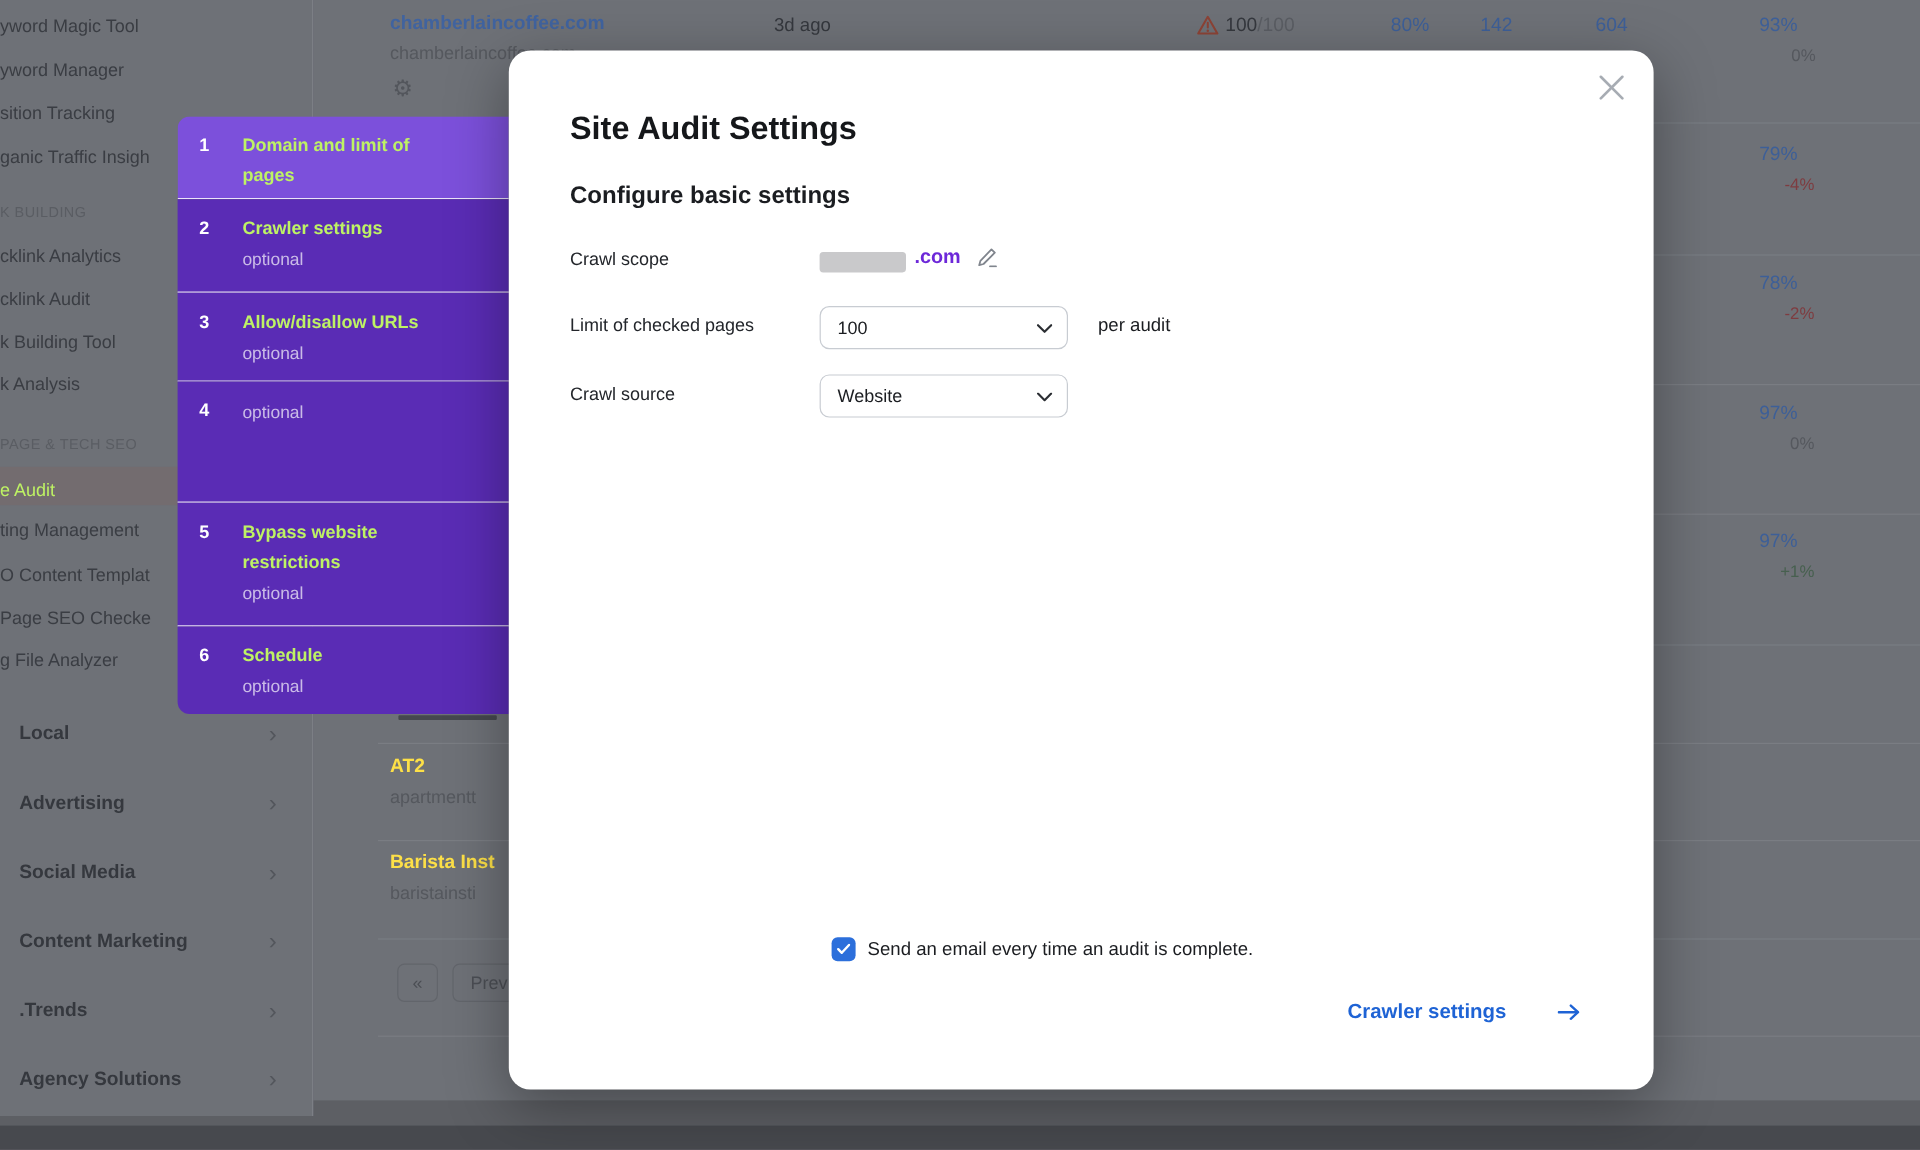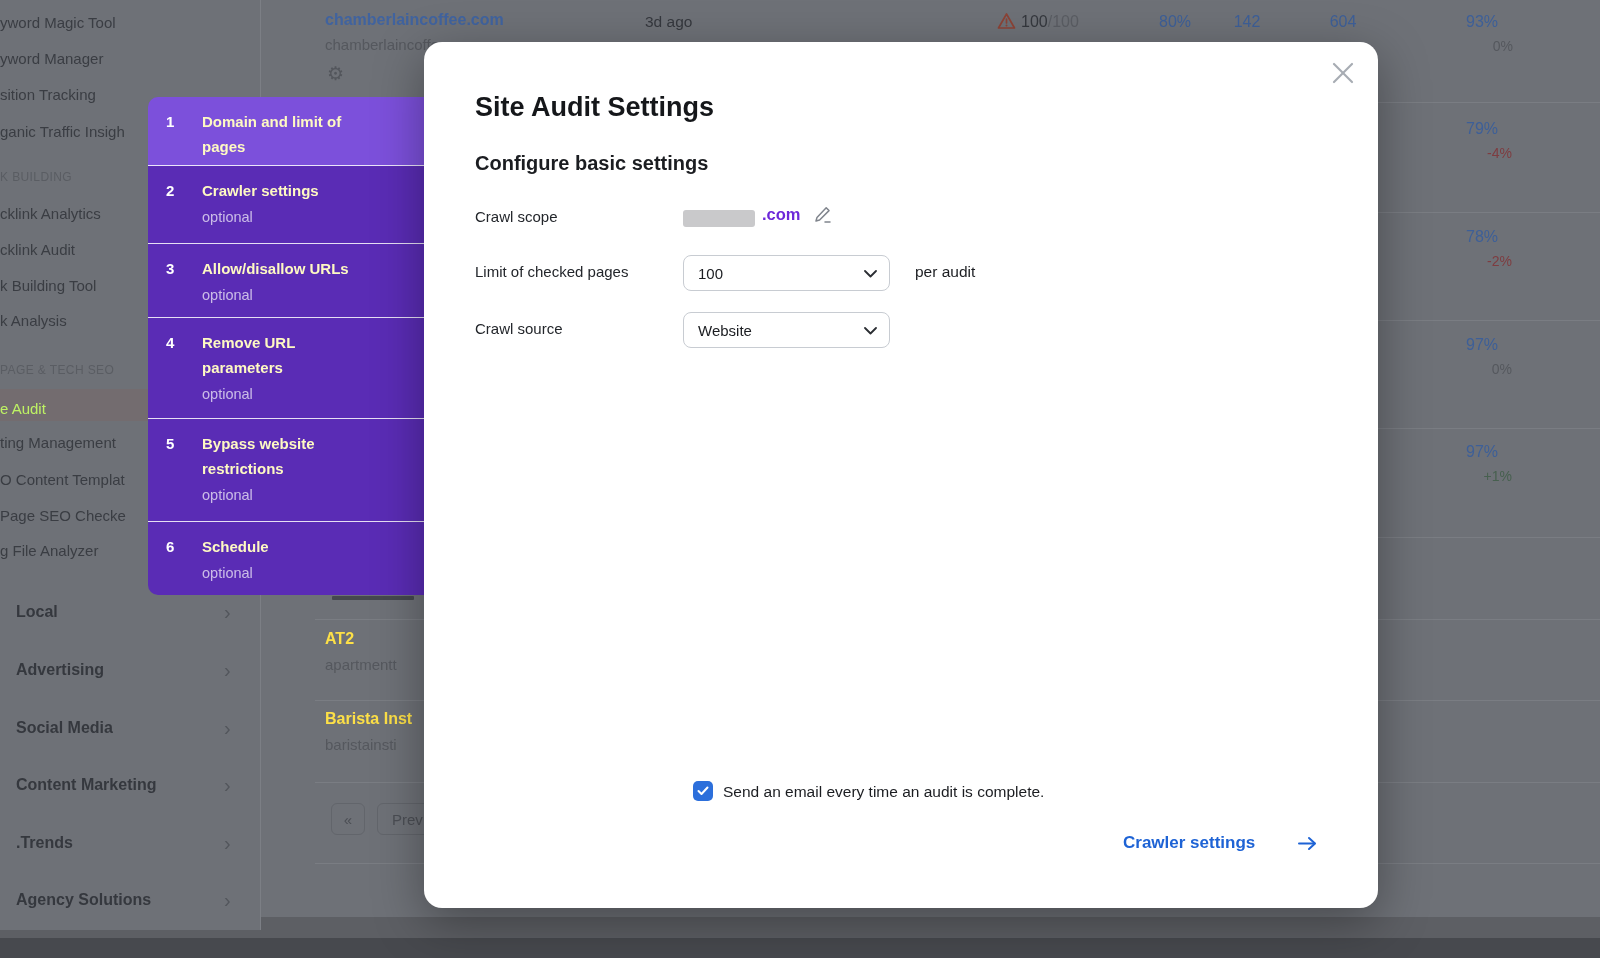--- a/index.html
+++ b/index.html
@@ -29,21 +29,21 @@
   .smudge{position:absolute;background:#45484e;border-radius:1px;}
   .footer-strip{left:0;top:938px;width:1600px;height:20px;background:#47494e;z-index:1;}
   
   .stepper{left:148px;top:97px;width:276px;z-index:10;display:flex;flex-direction:column;}
   .step{position:relative;background:#5a2cb5;box-sizing:border-box;padding:12px 10px 0 18px;
     border-bottom:1px solid rgba(255,255,255,.85);display:flex;}
   .step.active{background:#7c50db;}
   .step:first-child{border-top-left-radius:10px;}
   .step:last-child{border-bottom-left-radius:10px;border-bottom:none;}
   .step-num{width:36px;flex:none;color:#fff;font-size:15px;font-weight:700;line-height:25px;}
-  .step-title{width:172px;color:#fef9c3;font-size:15px;font-weight:700;line-height:25px;}
+  .step-title{width:172px;color:#bef264;font-size:15px;font-weight:700;line-height:25px;}
   .step-opt{color:rgba(255,255,255,.68);font-size:14.5px;font-weight:400;line-height:25px;margin-top:2px;}
   
   .modal{left:424px;top:42px;width:954px;height:866px;background:#ffffff;border-radius:18px;
     box-shadow:0 14px 50px rgba(0,0,0,.35);z-index:10;}
   .m-title{position:absolute;left:51px;top:50px;font-size:27px;font-weight:700;color:#15171a;text-align:center;}
   .m-sub{position:absolute;left:51px;top:110px;font-size:20px;font-weight:700;color:#1b1d21;}
   .m-label{position:absolute;left:51px;font-size:15px;color:#23262b;}
   .redacted{position:absolute;left:259px;top:168px;width:72px;height:17px;background:#c9c9cb;border-radius:3px;filter:blur(.4px);}
   .dotcom{position:absolute;left:338px;top:163px;font-size:16.5px;font-weight:700;color:#6d28d9;}
   .sel{position:absolute;left:259px;width:207px;height:36px;border:1px solid #c8ccd2;border-radius:8px;
@@ -167,21 +167,20 @@
     <div class="step" style="height:74px">
       <div class="step-num">3</div>
       <div>
           <div class="step-title">Allow/disallow URLs</div>
            <div class="step-opt">optional</div>
         </div>
     </div>
     <div class="step" style="height:101px">
       <div class="step-num">4</div>
       <div>
-          <div class="step-title">Remove URL parameters</div>
            <div class="step-opt">optional</div>
         </div>
     </div>
     <div class="step" style="height:103px">
       <div class="step-num">5</div>
       <div>
           <div class="step-title">Bypass website restrictions</div>
            <div class="step-opt">optional</div>
         </div>
     </div>

